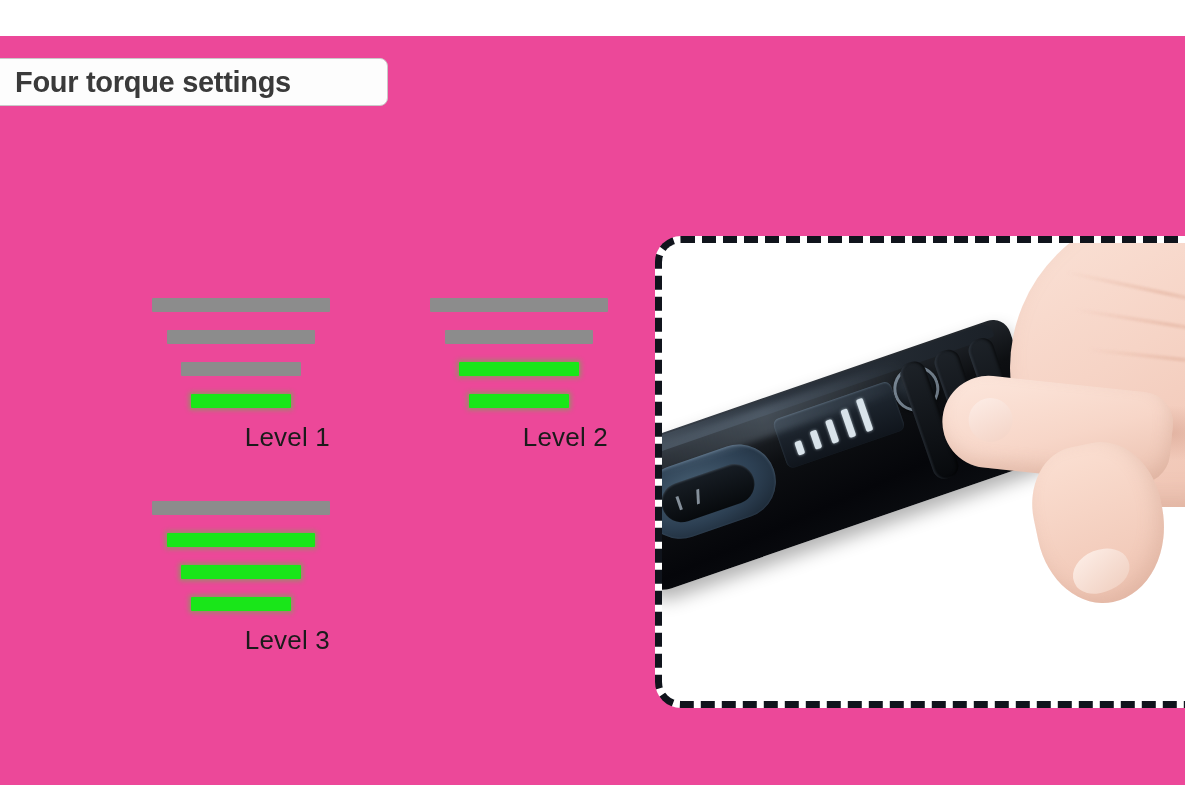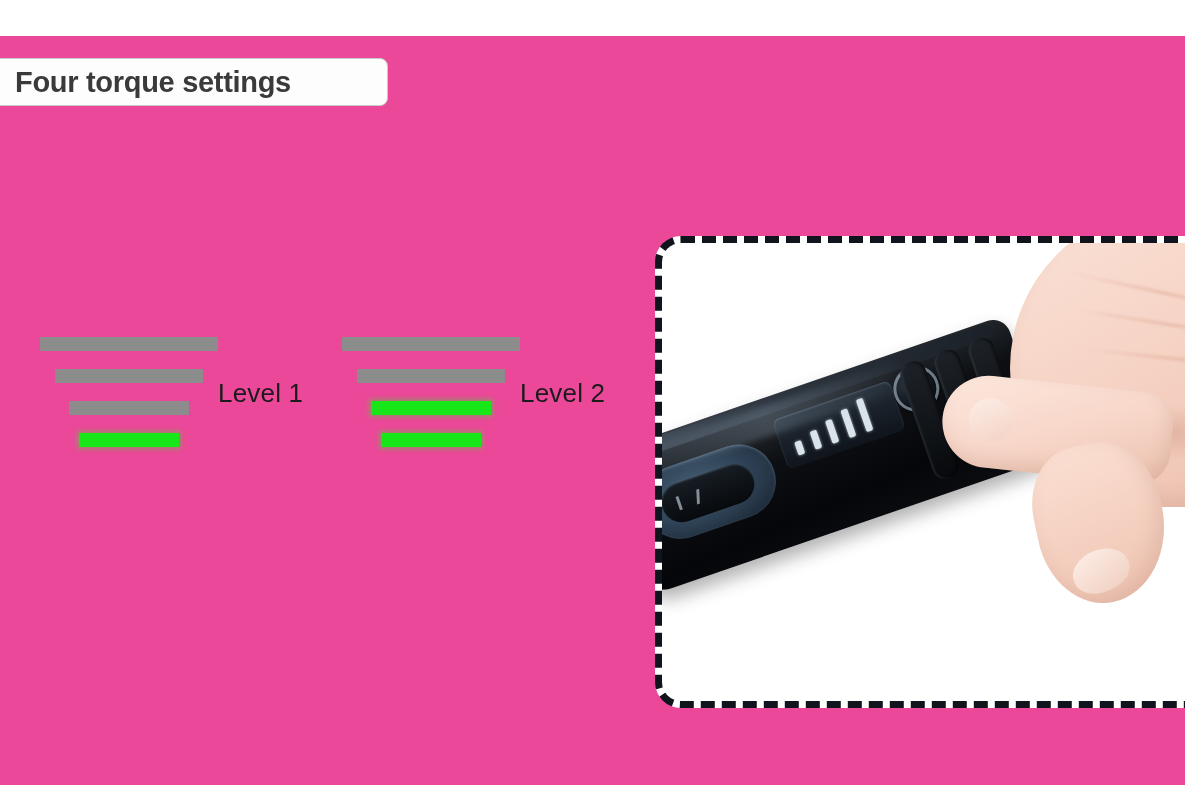--- a/index.html
+++ b/index.html
@@ -32,25 +32,25 @@
 
   
   .levels {
     position:absolute;
     left:40px; top:250px;
     width:580px; height:400px;
   }
   .level-cell {
     position:absolute;
     width:290px; height:200px;
-    display:flex; flex-direction:row;
-    align-items:center;
+    display:flex; flex-direction:column;
+    align-items:flex-end;
   }
   .cell-0 { left:0px;   top:0px;   }
-  .cell-1 { left:302px; top:0px;   }
+  .cell-1 { left:278px; top:0px;   }
   .cell-2 { left:0px;   top:203px; }
   .cell-3 { left:290px; top:203px; }
 
   .bars {
     display:flex; flex-direction:column;
     align-items:center;
     gap:18px;
     padding-top:12px;
   }
   .bar { height:14px; border-radius:1px; }
@@ -251,20 +251,29 @@
     <div class="level-cell cell-1">
       <div class="bars">
         <div class="bar w0 off"></div>
         <div class="bar w1 off"></div>
         <div class="bar w2 on"></div>
         <div class="bar w3 on"></div>
       </div>
       <div class="level-label">Level 2</div>
     </div>
 
+    <div class="level-cell cell-2">
+      <div class="bars">
+        <div class="bar w0 off"></div>
+        <div class="bar w1 on"></div>
+        <div class="bar w2 on"></div>
+        <div class="bar w3 on"></div>
+      </div>
+      <div class="level-label">Level 3</div>
+    </div>
 
 
   </div>
 
   <div class="photo-frame">
     <div class="photo-stage">
 
       <div class="tool">
         <div class="tool-shell"></div>
         <div class="tool-topedge"></div>

